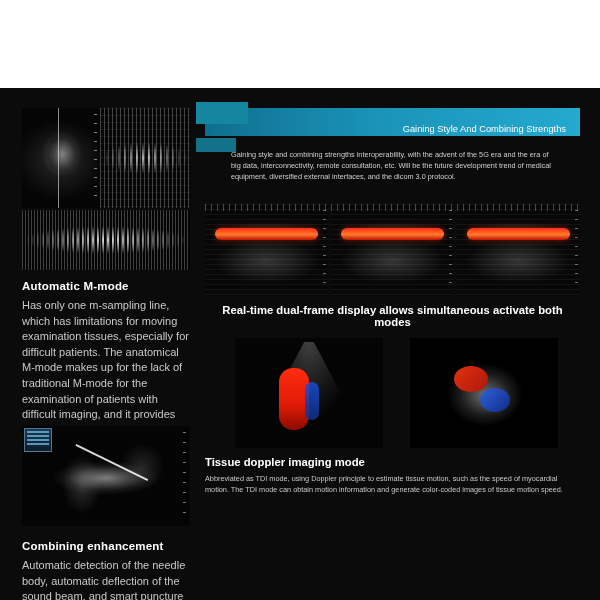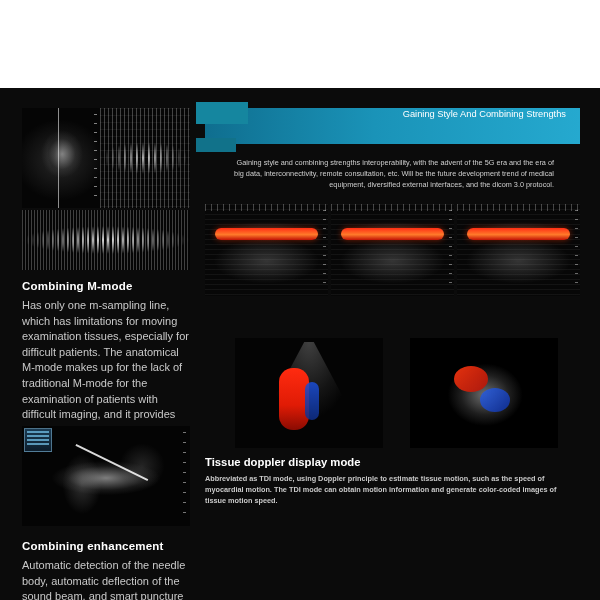--- a/index.html
+++ b/index.html
@@ -87,36 +87,36 @@
     display:block;height:2px;margin:2px 2px 0 2px;background:rgba(120,200,240,0.7);
   }
   .punct-scale{
     position:absolute;right:4px;top:6px;width:3px;height:88px;
     background:repeating-linear-gradient(to bottom, rgba(255,255,255,0.45) 0 1px, rgba(0,0,0,0) 1px 10px);
   }
   .left-cap2{position:absolute;left:22px;top:442px;width:168px;}
   
   .right-col{position:absolute;left:205px;top:20px;width:375px;}
   .banner{
-    position:relative;width:375px;height:36px;
+    position:relative;width:375px;height:28px;
     background:linear-gradient(to right,#0f6e8f 0%,#1a93b8 45%,#25a9cf 100%);
-    display:flex;align-items:flex-start;justify-content:flex-end;
+    display:flex;align-items:flex-end;justify-content:flex-end;
   }
   .banner .tab{
     position:absolute;left:-9px;top:-6px;width:52px;height:22px;background:#15869f;
   }
   .banner .tab2{
     position:absolute;left:-9px;top:30px;width:40px;height:14px;background:#11728a;
   }
   .banner-text{
     color:#ffffff;font-size:9.3px;line-height:1.45;text-align:right;
     padding-right:14px;
   }
   .intro{
-    color:#cfcfcf;font-size:7.3px;line-height:1.5;text-align:right;
+    color:#cfcfcf;font-size:7.3px;line-height:1.5;text-align:left;
     margin:14px 26px 0 26px;
   }
   .frames{
     position:absolute;left:0;top:96px;width:375px;height:92px;display:flex;
     gap:3px;
   }
   .frame{
     flex:1;position:relative;background:#070707;overflow:hidden;
     background-image:
       repeating-linear-gradient(to bottom, rgba(255,255,255,0.05) 0 1px, rgba(0,0,0,0) 1px 5px),
@@ -179,21 +179,21 @@
   .heart .hb{
     position:absolute;left:52px;top:40px;width:30px;height:24px;border-radius:50%;
     background:linear-gradient(135deg,#2a5fe0,#10309b);opacity:0.9;filter:blur(0.6px);
   }
   .cap-tdi{
     position:absolute;left:0;top:118px;width:375px;
     color:#ffffff;font-size:11.3px;font-weight:bold;
   }
   .cap-tdi-body{
     position:absolute;left:0;top:136px;width:360px;
-    color:#c9c9c9;font-size:7.3px;line-height:1.5;font-weight:bold;
+    color:#c9c9c9;font-size:7.3px;line-height:1.5;
   }
 </style>
 </head>
 <body>
 
 <div class="page">
 
   <div class="left-col">
 
     <div class="img-block mmode-top">
@@ -202,21 +202,21 @@
       </div>
       <div class="mmode-right">
         <div class="wave"></div>
       </div>
     </div>
 
     <div class="img-block mmode-bot">
       <div class="band"></div>
     </div>
 
-    <div class="caption-title">Combining M-mode</div>
+    <div class="caption-title">Automatic M-mode</div>
     <div class="caption-body">Has only one m-sampling line, which has limitations for moving examination tissues, especially for difficult patients. The anatomical M-mode makes up for the lack of traditional M-mode for the examination of patients with difficult imaging, and it provides multiple M-sampling lines. To enable you to perform more effective motion analysis on M-mode images at different angles and positions.</div>
   </div>
 
   <div class="punct-wrap">
     <div class="punct-img"></div>
     <div class="punct-needle"></div>
     <div class="punct-ui">
         <i></i>
         <i></i>
         <i></i>
@@ -253,33 +253,34 @@
         <div class="vessel"></div>
         <div class="scalebar"></div>
       </div>
       <div class="frame">
         <div class="bar"></div>
         <div class="vessel"></div>
         <div class="scalebar"></div>
       </div>
     </div>
 
+    <div class="cap-right">Real-time dual-frame display allows simultaneous activate both modes</div>
   </div>
 
   <div class="bottom-right">
     <div class="tdi-wrap">
       <div class="tdi-fan">
         <div class="fan"></div>
         <div class="fan-red"></div>
         <div class="fan-blue"></div>
       </div>
     </div>
     <div class="tdi2-wrap">
       <div class="heart">
         <div class="hr"></div>
         <div class="hb"></div>
       </div>
     </div>
-    <div class="cap-tdi">Tissue doppler display mode</div>
+    <div class="cap-tdi">Tissue doppler imaging mode</div>
     <div class="cap-tdi-body">Abbreviated as TDI mode, using Doppler principle to estimate tissue motion, such as the speed of myocardial motion. The TDI mode can obtain motion information and generate color-coded images of tissue motion speed.</div>
   </div>
 
 </div>
 
 </body></html>

